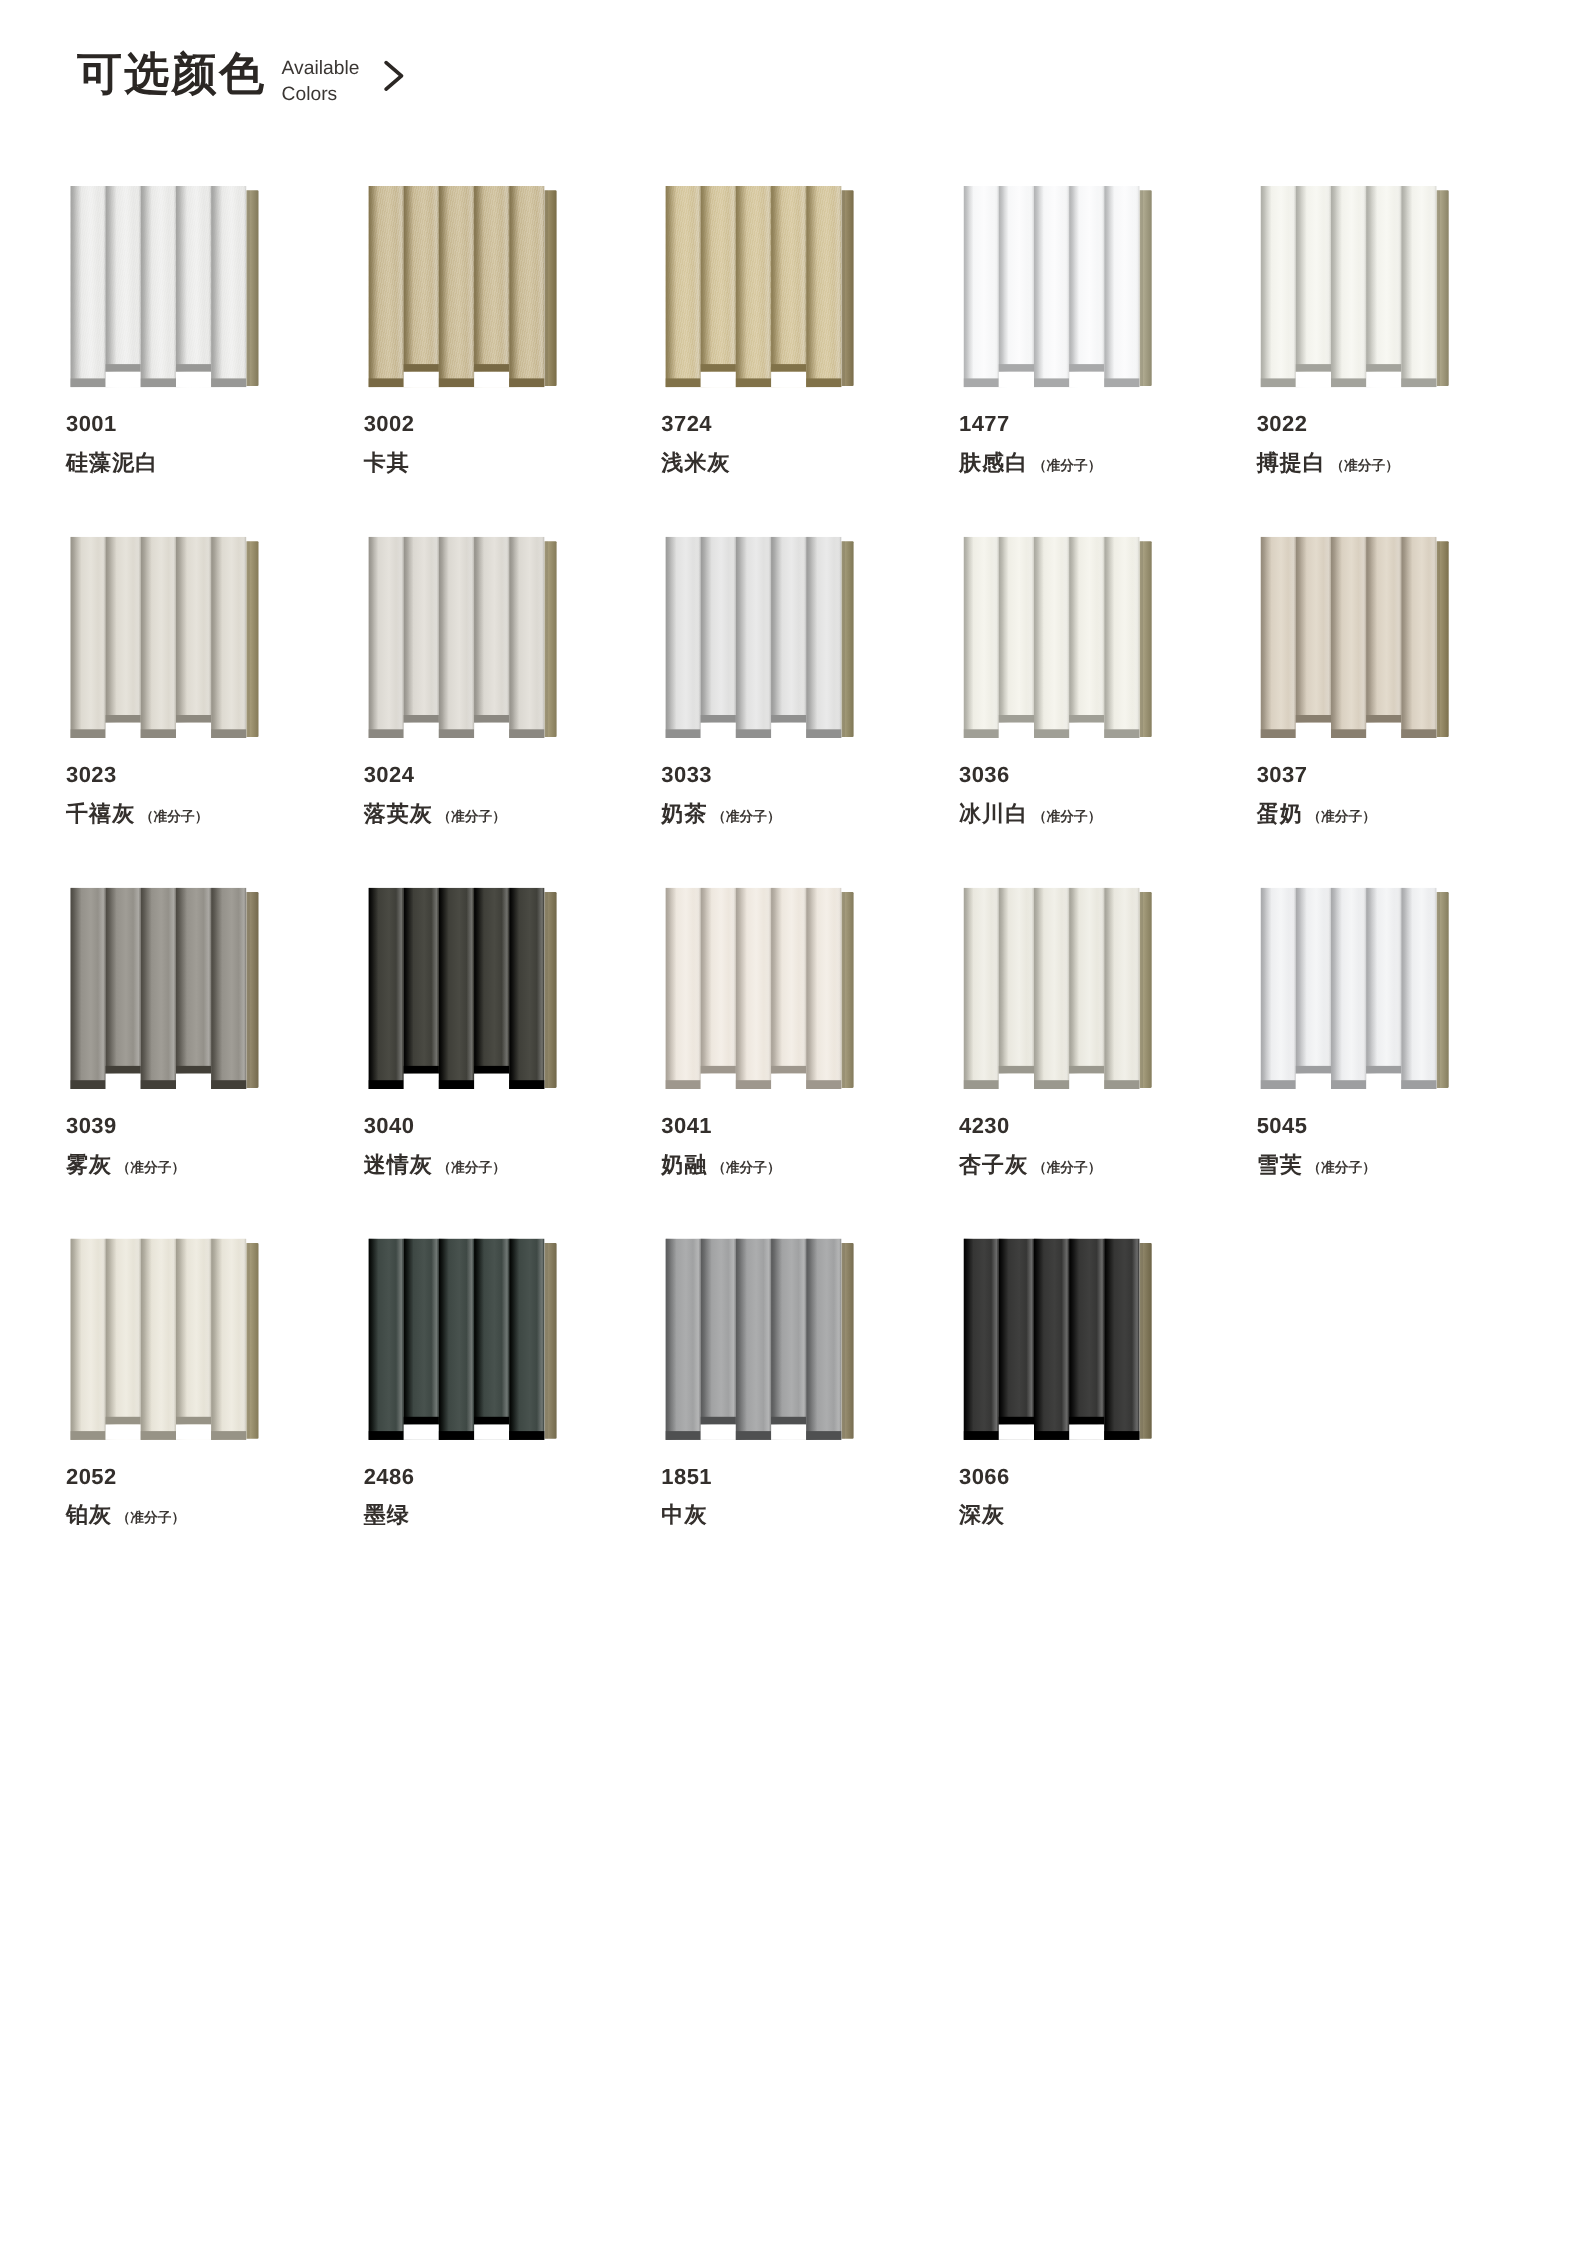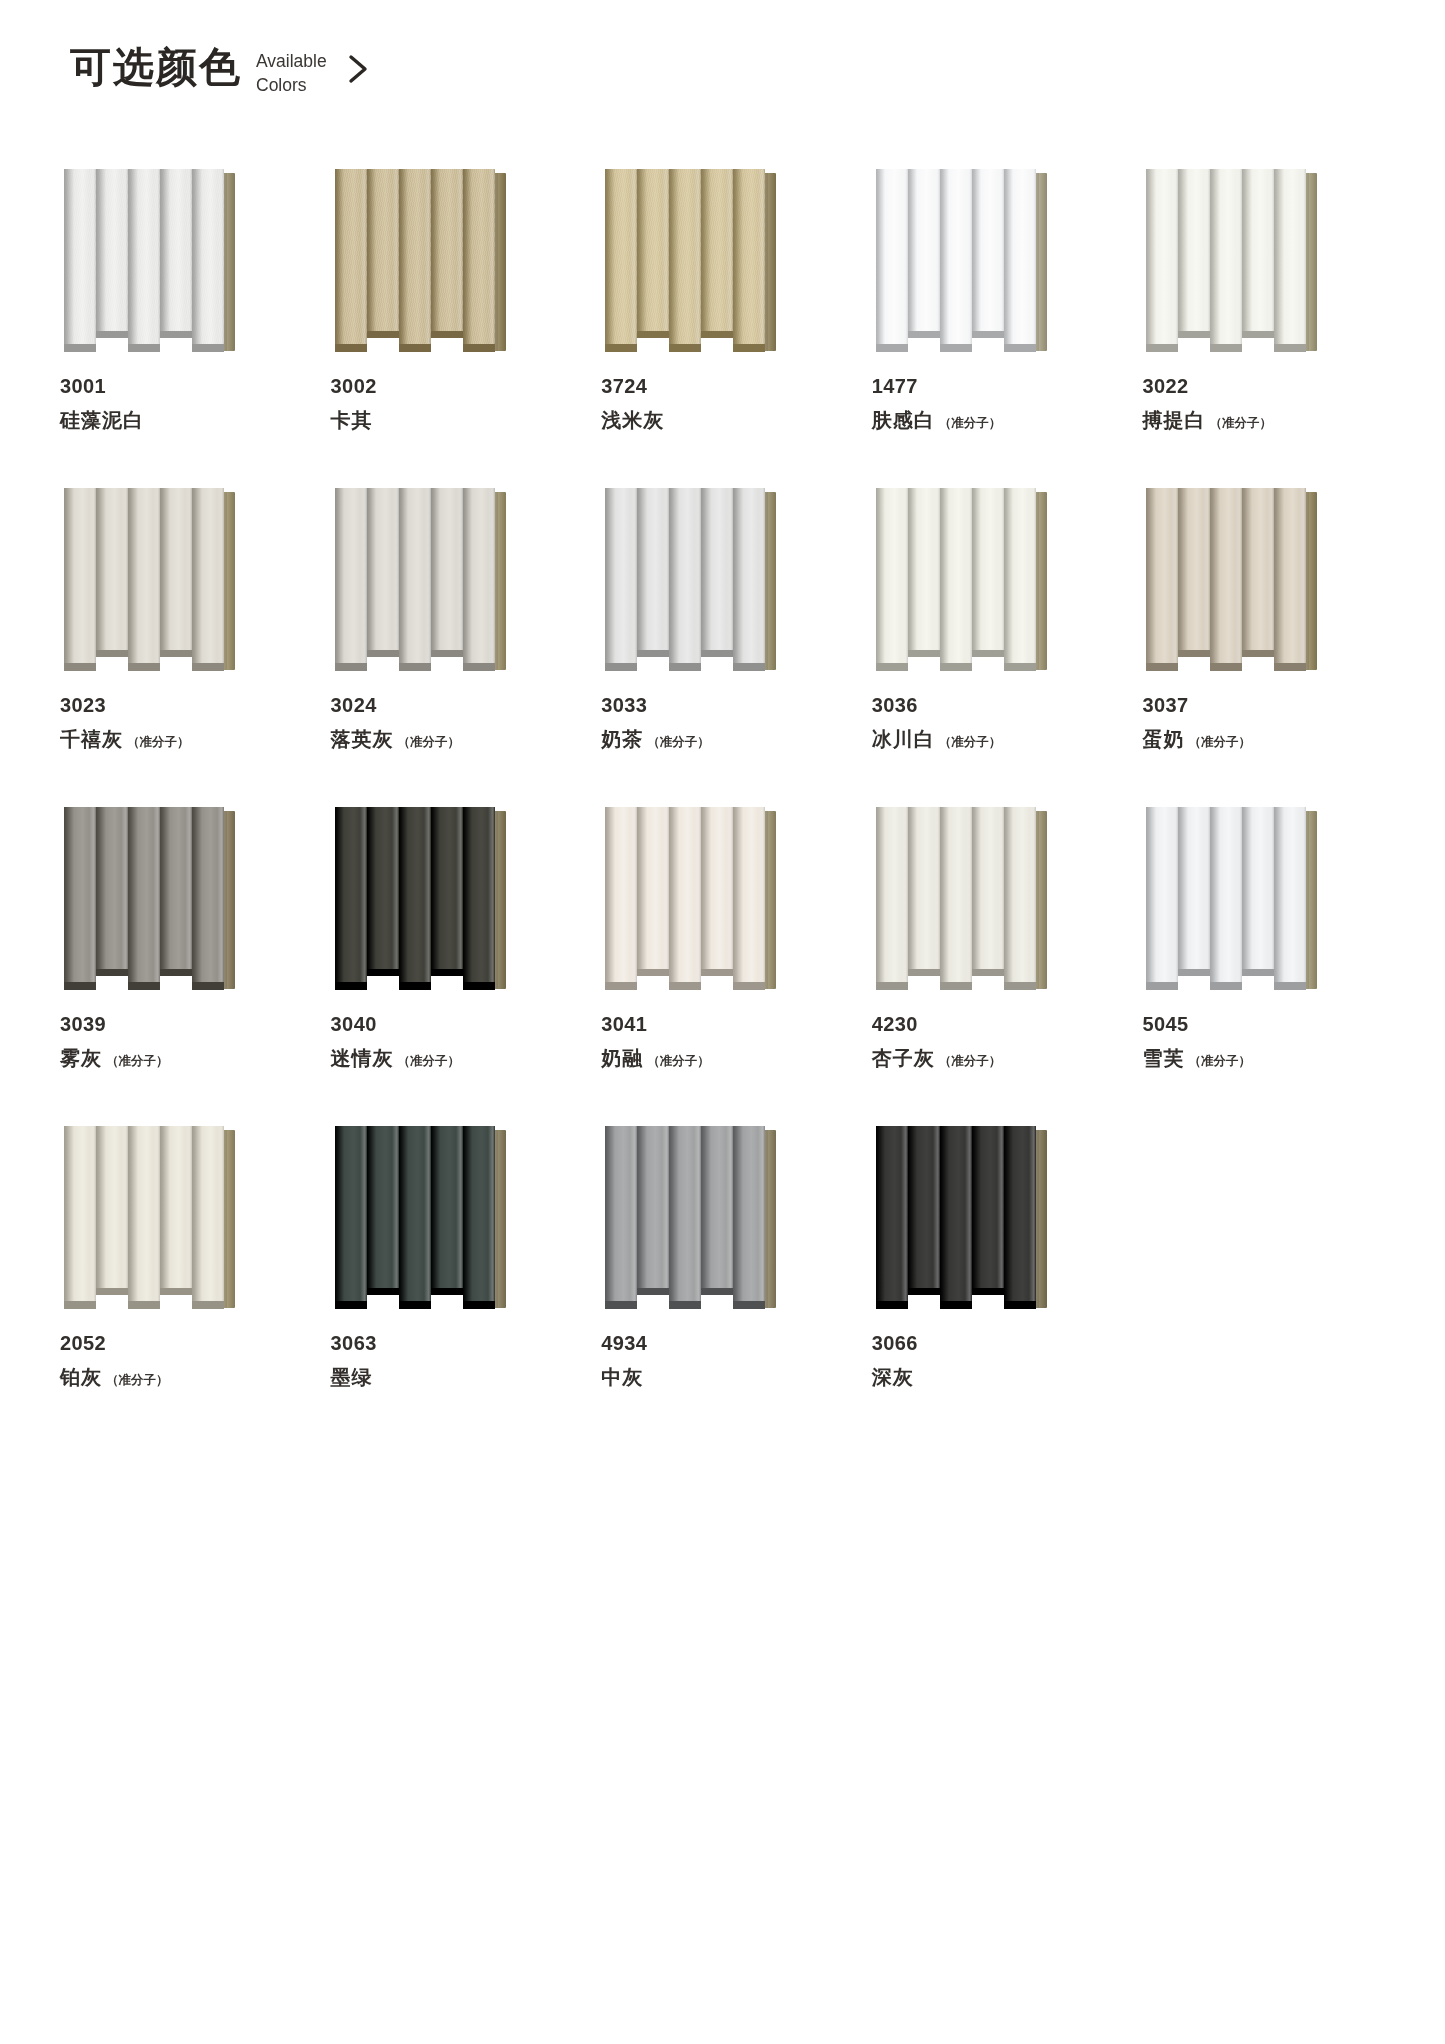--- a/index.html
+++ b/index.html
@@ -972,21 +972,21 @@
             </div>
             <div class="slat tall">
               <div class="face" style="background: linear-gradient(90deg, rgb(43, 52, 49) 0%, rgb(58, 68, 64) 16%, rgb(72, 82, 78) 58%, rgb(58, 68, 64) 88%, rgb(43, 53, 49) 100%);"></div>
               <div class="shade-l" style="background: linear-gradient(90deg, rgb(0, 2, 0) 0%, rgba(0, 0, 0, 0) 100%);"></div>
               <div class="shade-r" style="background: linear-gradient(90deg, rgba(255, 255, 255, 0) 0%, rgba(255, 255, 255, 0.3) 70%, rgba(0, 0, 0, 0.06) 100%);"></div>
               <div class="tip" style="background: rgb(0, 0, 0);"></div>
               <div class="foot"></div>
             </div>
           </div>
         </div>
-        <div class="code">3063</div>
+        <div class="code">2486</div>
         <div class="nameline">
           <span class="cname">墨绿</span>
         </div>
       </div>
       <div class="cell">
         <div class="swatch">
           <div class="edge" style="background: linear-gradient(90deg, rgb(165, 155, 126) 0%, rgb(119, 109, 80) 100%);"></div>
           <div class="slats">
             <div class="slat tall">
               <div class="face" style="background: linear-gradient(90deg, rgb(129, 130, 131) 0%, rgb(155, 156, 157) 16%, rgb(172, 173, 174) 58%, rgb(155, 156, 157) 88%, rgb(140, 141, 142) 100%);"></div>
@@ -1018,21 +1018,21 @@
             </div>
             <div class="slat tall">
               <div class="face" style="background: linear-gradient(90deg, rgb(129, 130, 131) 0%, rgb(155, 156, 157) 16%, rgb(172, 173, 174) 58%, rgb(155, 156, 157) 88%, rgb(140, 141, 142) 100%);"></div>
               <div class="shade-l" style="background: linear-gradient(90deg, rgb(89, 90, 91) 0%, rgba(0, 0, 0, 0) 100%);"></div>
               <div class="shade-r" style="background: linear-gradient(90deg, rgba(255, 255, 255, 0) 0%, rgba(255, 255, 255, 0.3) 70%, rgba(0, 0, 0, 0.06) 100%);"></div>
               <div class="tip" style="background: rgb(79, 80, 81);"></div>
               <div class="foot"></div>
             </div>
           </div>
         </div>
-        <div class="code">4934</div>
+        <div class="code">1851</div>
         <div class="nameline">
           <span class="cname">中灰</span>
         </div>
       </div>
       <div class="cell">
         <div class="swatch">
           <div class="edge" style="background: linear-gradient(90deg, rgb(155, 146, 117) 0%, rgb(109, 100, 71) 100%);"></div>
           <div class="slats">
             <div class="slat tall">
               <div class="face" style="background: linear-gradient(90deg, rgb(38, 38, 37) 0%, rgb(50, 50, 49) 16%, rgb(63, 63, 62) 58%, rgb(50, 50, 49) 88%, rgb(35, 35, 34) 100%);"></div>

